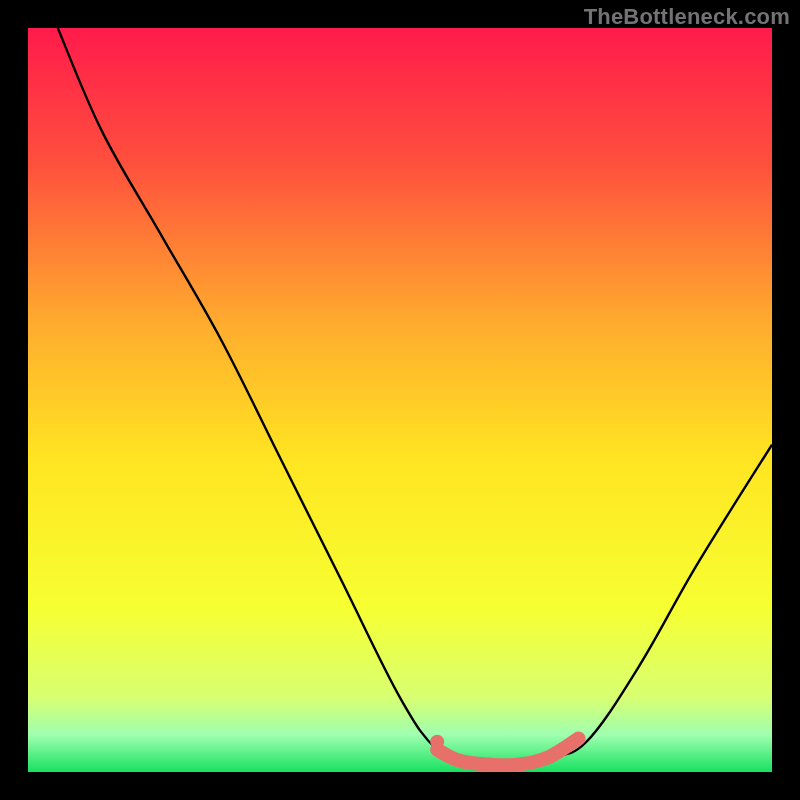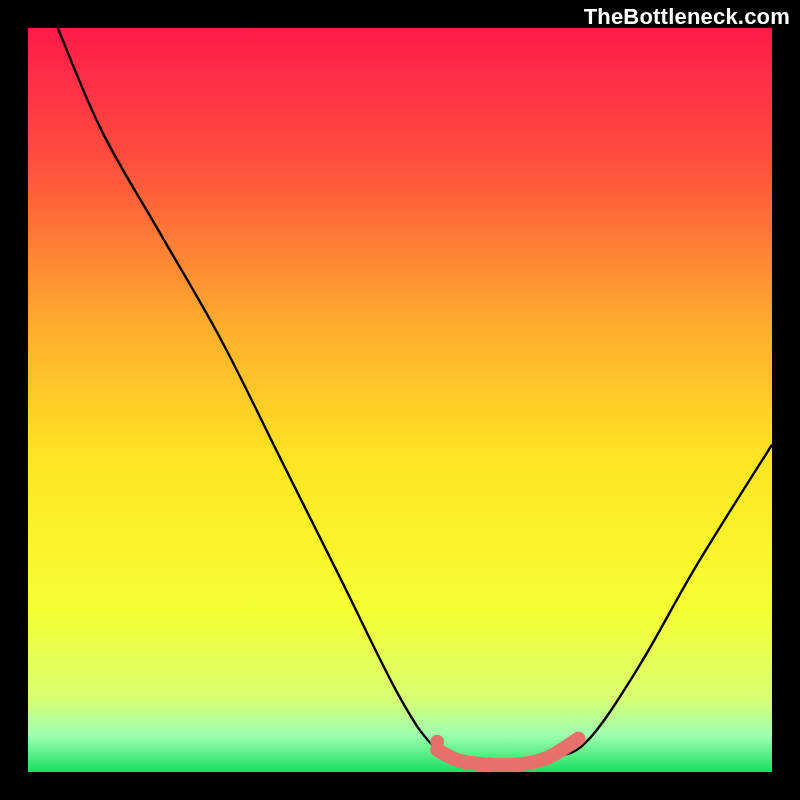--- a/index.html
+++ b/index.html
@@ -18,21 +18,21 @@
     height: 744px;
     background: #000;
   }
   .watermark {
     position: absolute;
     top: 4px;
     right: 10px;
     font-family: Arial, Helvetica, sans-serif;
     font-size: 22px;
     font-weight: 600;
-    color: #ffffff;
+    color: #737373;
     letter-spacing: 0.2px;
   }
   svg {
     display: block;
   }
 </style>
 </head>
 <body>
 
 <div class="frame">

